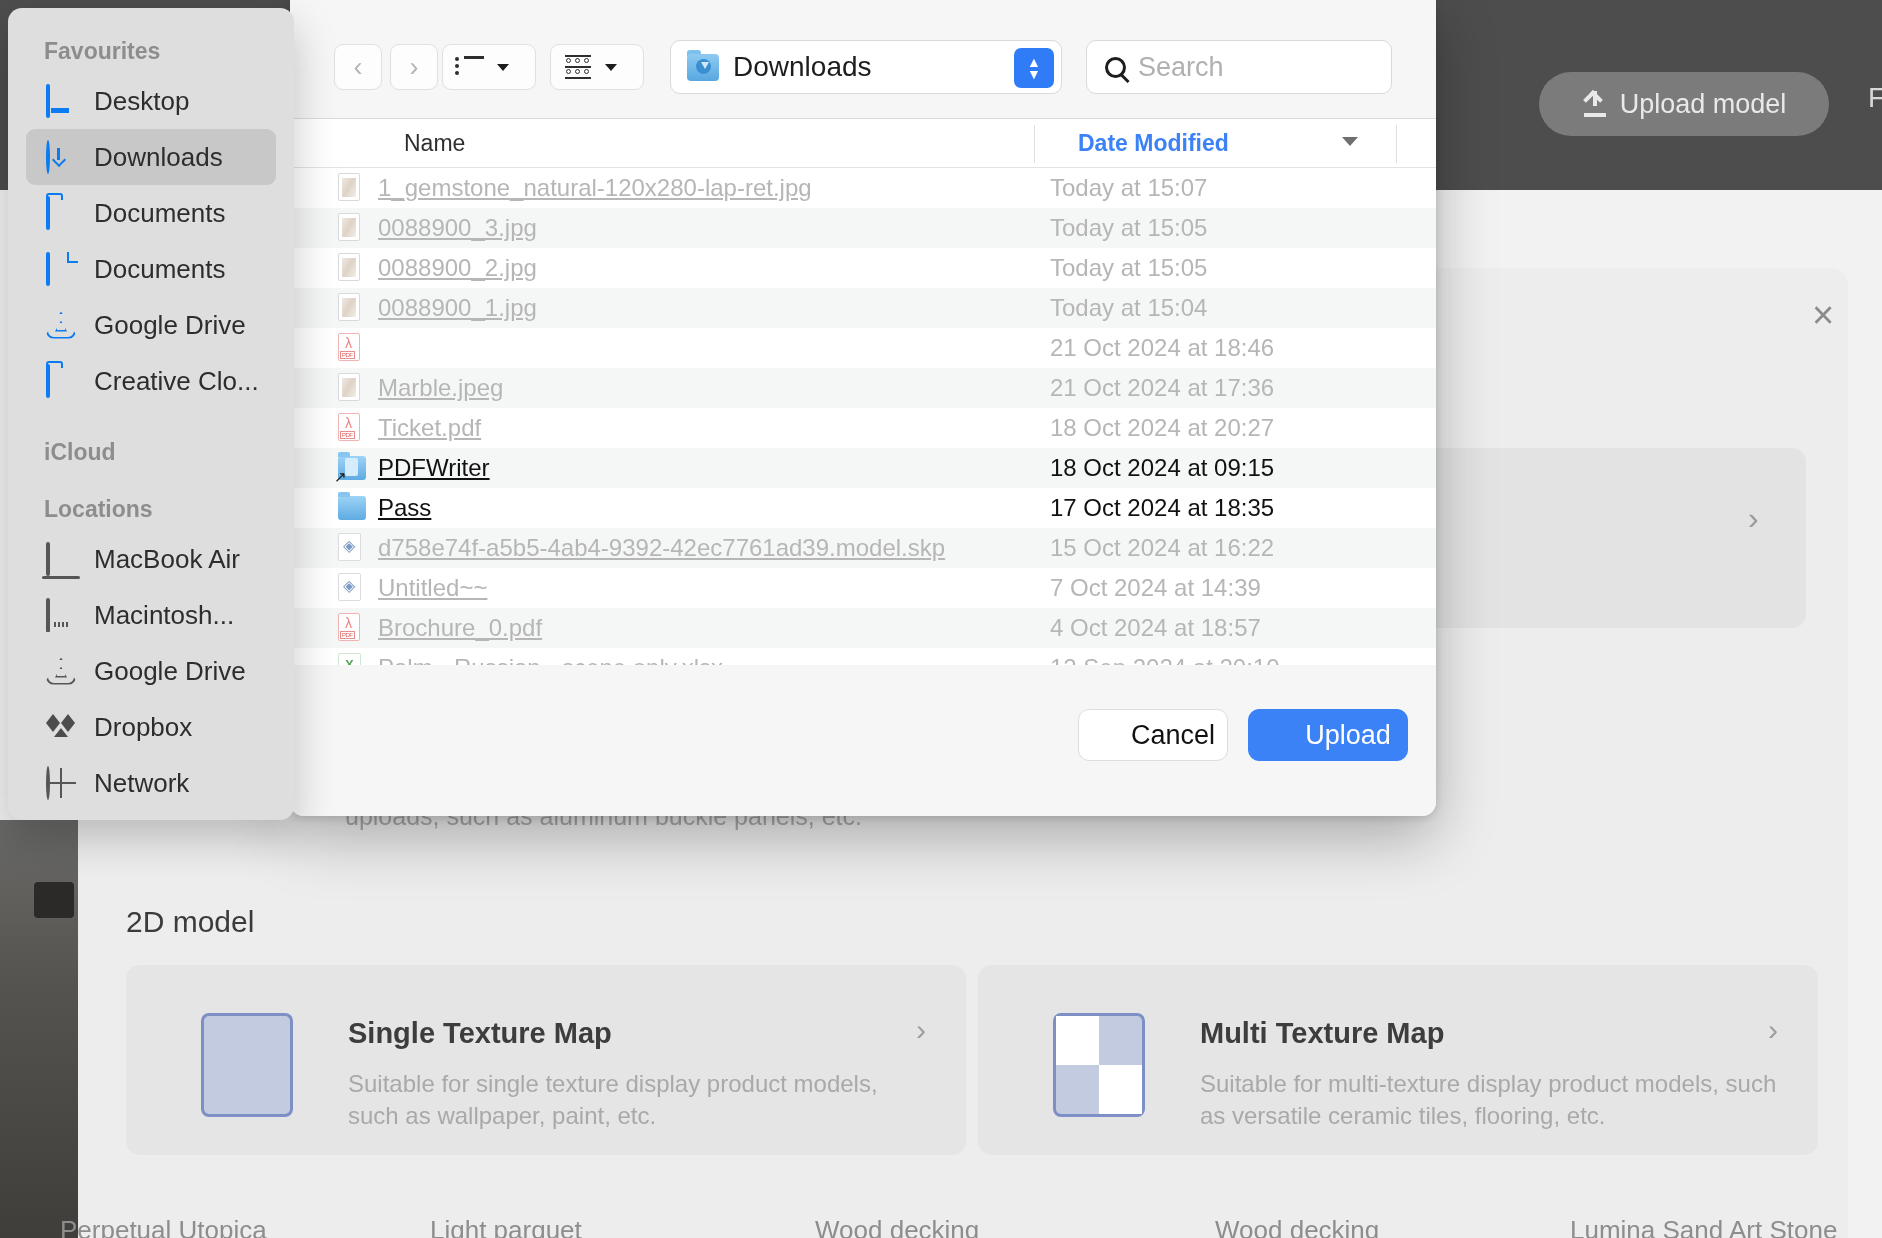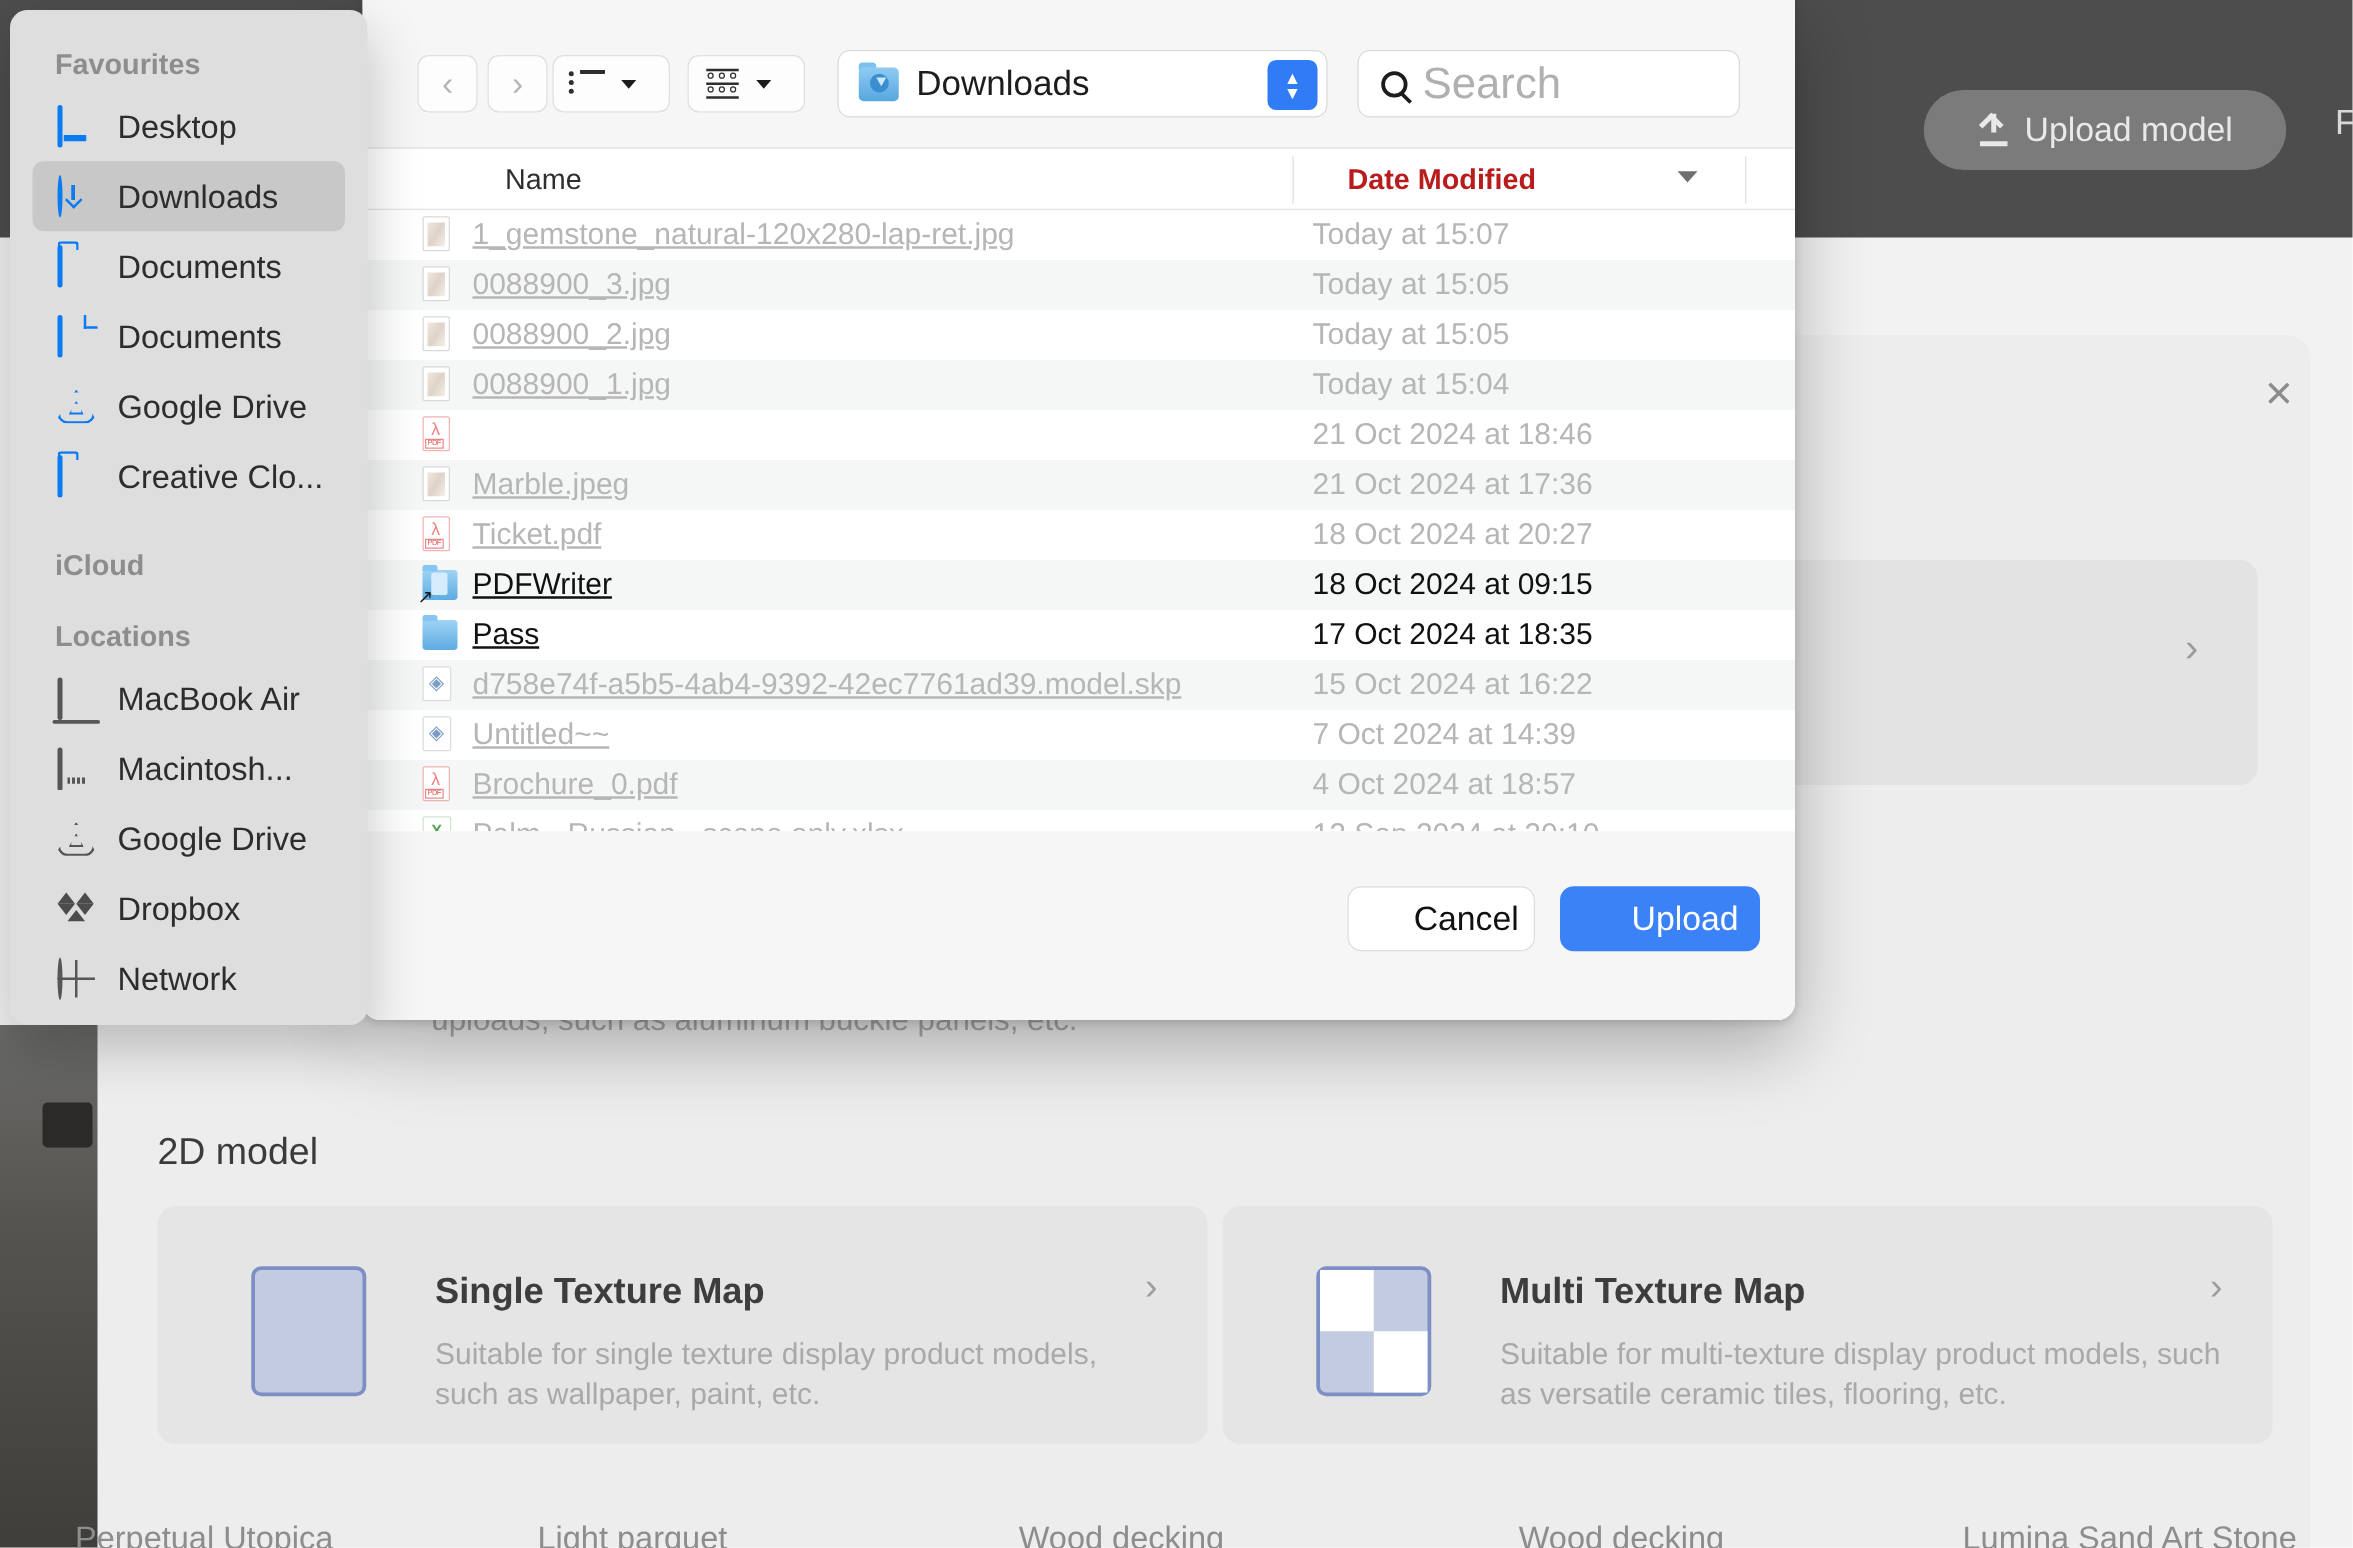--- a/index.html
+++ b/index.html
@@ -199,30 +199,30 @@
 
   .search-field {
     position:absolute; left: 796px; top: 40px; width: 306px; height: 54px;
     background:#ffffff; border:1px solid #dadada; border-radius: 10px;
     display:flex; align-items:center; gap: 12px; padding-left: 18px;
   }
   .mag {
     width: 21px; height: 21px; border: 3px solid #1d1d1d; border-radius:50%; position:relative;
   }
   .mag::after { content:""; position:absolute; right:-7px; bottom:-5px; width:10px;height:3px; background:#1d1d1d; transform:rotate(45deg); }
-  .search-ph { font-size: 35px; color:#b0b0b0; }
+  .search-ph { font-size: 27px; color:#b0b0b0; }
 
   .col-head {
     position:relative; height: 49px; background:#ffffff;
     border-bottom: 1px solid #e3e3e3;
     display:flex; align-items:center;
   }
   .col-head .ch { position:absolute; font-size: 23px; margin-left: 28px; }
   .ch.name  { left: 86px; color:#2f2f2f; font-weight:400; }
-  .ch.date  { left: 760px; color:#b91c1c; font-weight:700; }
+  .ch.date  { left: 760px; color:#3b82f6; font-weight:700; }
   .ch.size  { left: 1120px; color:#1a1a1a; font-weight:700; }
   .col-sep  { position:absolute; top: 6px; width:1px; height: 38px; background:#e0e0e0; }
   .col-sep.s1 { left: 744px; } .col-sep.s2 { left: 1106px; }
   .sort-chev {
     position:absolute; left: 1052px; top: 18px;
     width:0;height:0;border-left:8px solid transparent;border-right:8px solid transparent;border-top:9px solid #6f6f6f;
   }
 
   .file-list { position: relative; height: 497px; overflow: hidden; background:#fff; }
   .row {

